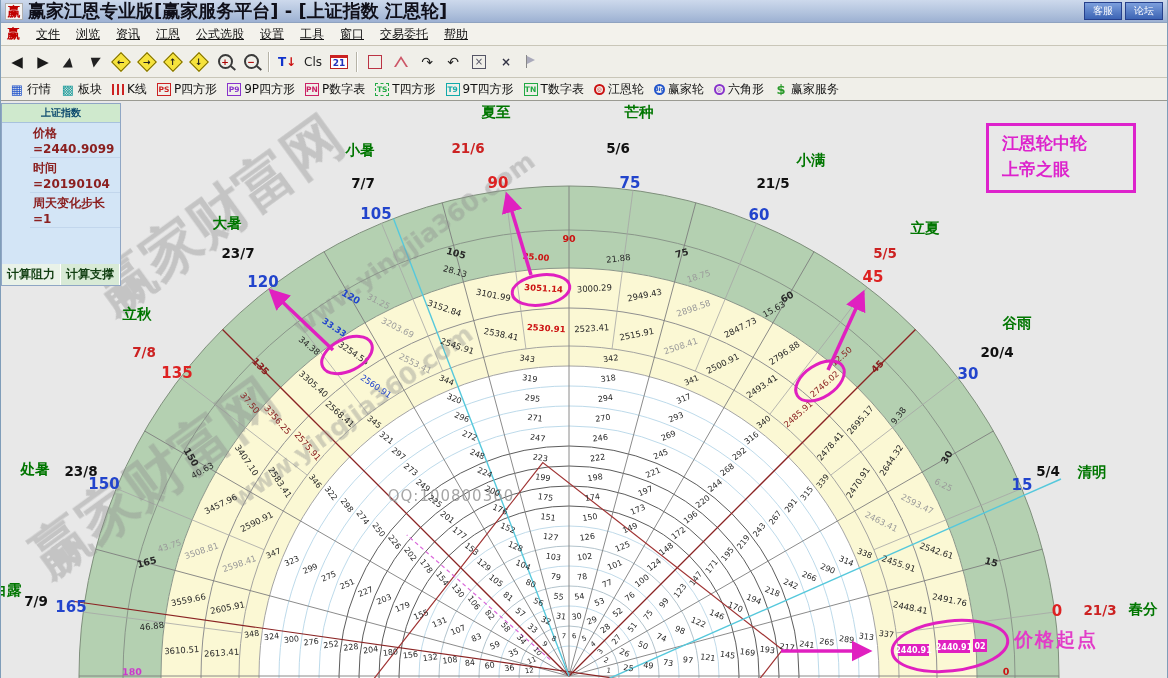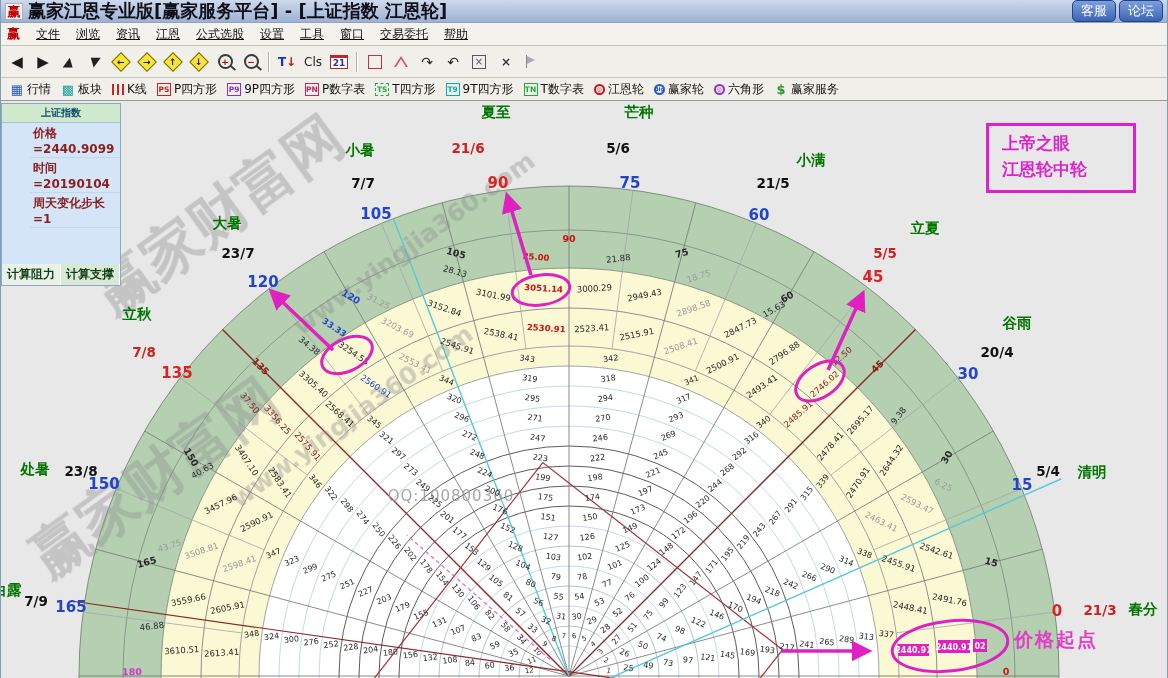--- a/index.html
+++ b/index.html
@@ -5,22 +5,22 @@
   html,body{margin:0;padding:0;}
   body{width:1168px;height:678px;overflow:hidden;background:#e8e8e8;
        font-family:"DejaVu Sans","Liberation Sans",sans-serif;font-size:12px;
        border-left:1px solid #7f9db9;border-right:1px solid #7f9db9;box-sizing:border-box;}
   
   .titlebar{height:22px;background:linear-gradient(180deg,#cdd9ec 0%,#b3c4de 55%,#9db1d2 100%);
     border-bottom:1px solid #8fa3c0;display:flex;align-items:center;padding:0 4px;}
   .app-logo{color:#c00000;font-weight:bold;font-size:13px;background:#f4f4f4;border:1px solid #b0b0b0;
     width:16px;height:15px;line-height:15px;text-align:center;margin-right:5px;}
   .title-text{font-weight:bold;color:#10101a;font-size:18px;flex:1;}
-  .tb-btn{font-size:13px;color:#fff;background:linear-gradient(180deg,#7c9fdc,#3c64b4);
-    border:1px solid #26408c;border-radius:5px;padding:1px 8px;margin-left:3px;cursor:pointer;}
+  .tb-btn{font-size:10px;color:#fff;background:linear-gradient(180deg,#7c9fdc,#3c64b4);
+    border:1px solid #26408c;border-radius:0;padding:1px 8px;margin-left:3px;cursor:pointer;}
   .menubar{height:22px;background:#f3f2ec;border-bottom:1px solid #c9c6b8;display:flex;align-items:center;padding:0 4px;}
   .menu-logo{color:#c00000;font-weight:bold;font-size:13px;margin:0 8px 0 2px;}
   .menu-item{padding:2px 8px;color:#111;cursor:default;text-decoration:underline;}
   .toolbar1{height:31px;background:#f0efe9;border-bottom:1px solid #c9c6b8;display:flex;align-items:center;padding:0 3px;}
   .toolbar2{height:22px;background:#f0efe9;border-bottom:1px solid #9a9a92;display:flex;align-items:center;padding:0 4px;}
   .tbtn{width:24px;height:24px;display:inline-flex;align-items:center;justify-content:center;margin:0 1px;cursor:pointer;}
   .sep{width:1px;height:20px;background:#b6b3a6;border-right:1px solid #fff;margin:0 4px;}
   .g-arrow{font-size:15px;color:#1a1a1a;}
   .g-kite{font-size:13px;color:#222;transform:skewX(-12deg);}
   .dia{width:12px;height:12px;background:#f6e33c;border:1px solid #7a6a00;transform:rotate(45deg);
@@ -612,16 +612,16 @@
         <div class="prow">时间=20190104</div>
         <div class="prow">周天变化步长=1</div>
       </div>
     <div class="pbtns" id="panel-btns">
         <div class="pbtn" style="background: rgb(233, 242, 232);">计算阻力</div>
         <div class="pbtn">计算支撑</div>
       </div>
   </div>
 
   <div class="gw-box">
+    <div>江恩轮中轮</div>
     <div>上帝之眼</div>
-    <div>江恩轮中轮</div>
   </div>
 </div>
 
 </body></html>

